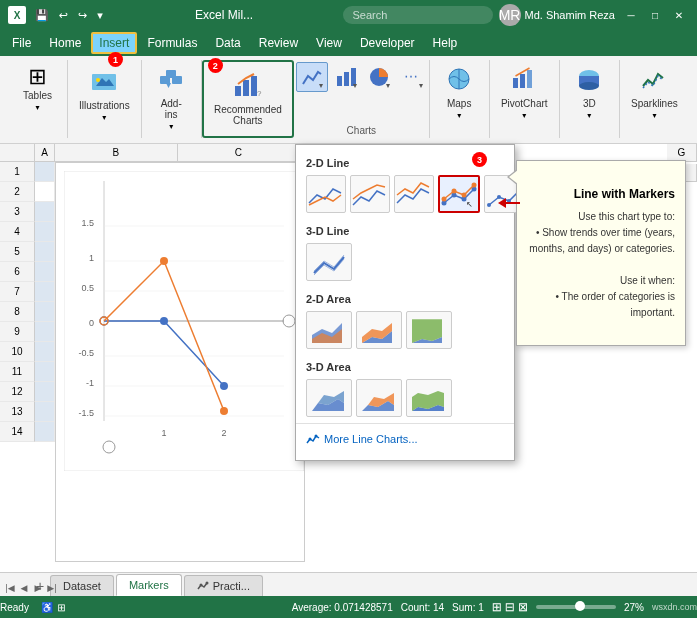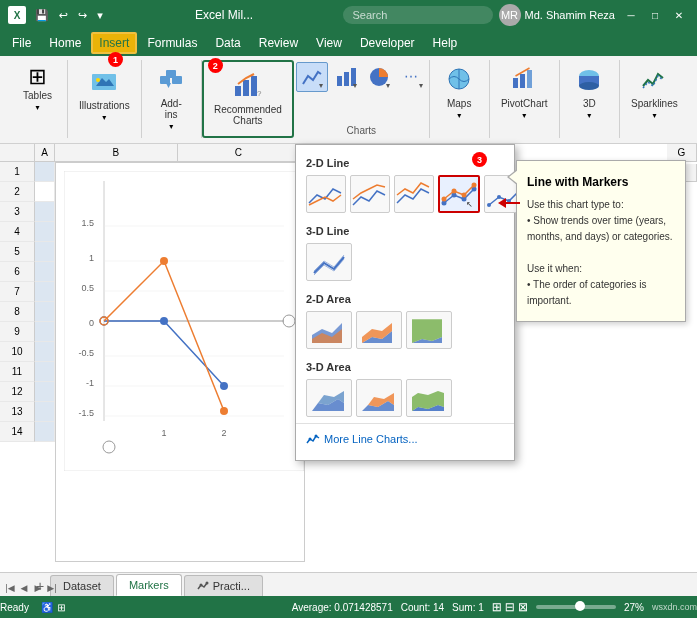--- a/index.html
+++ b/index.html
@@ -24,34 +24,34 @@
       display: flex; align-items: center; justify-content: center;
       border-radius: 2px;
     }
     #title-bar .win-controls { display: flex; gap: 4px; }
     #title-bar .win-btn { width: 20px; height: 18px; display: flex; align-items: center; justify-content: center; font-size: 10px; cursor: pointer; border-radius: 2px; }
     .quick-access { display: flex; gap: 4px; align-items: center; }
     .quick-access span { color: white; font-size: 11px; cursor: pointer; padding: 2px 3px; }
     .search-box { background: rgba(255,255,255,0.15); border: none; border-radius: 12px; color: white; padding: 3px 10px; font-size: 11px; width: 150px; }
     .search-box::placeholder { color: rgba(255,255,255,0.7); }
     .user-area { display: flex; align-items: center; gap: 4px; color: white; font-size: 11px; }
-    .user-avatar { background: #aaa; border-radius: 50%; width: 22px; height: 22px; display: flex; align-items: center; justify-content: center; font-size: 11px; color: white; }
+    .user-avatar { background: #aaa; border-radius: 50%; width: 22px; height: 22px; display: flex; align-items: center; justify-content: center; font-size: 14px; color: white; }
 
     
     #menu-bar {
       background: #217346;
       color: white;
       height: 26px;
       display: flex;
       align-items: center;
       padding: 0 4px;
       gap: 2px;
     }
     .menu-item { color: white; padding: 3px 8px; font-size: 12px; cursor: pointer; border-radius: 2px; height: 22px; display: flex; align-items: center; }
-    .menu-item.active { background: #eab308; color: #217346; font-weight: 500; border: 2px solid #f0c040; }
+    .menu-item.active { background: #7dd3fc; color: #217346; font-weight: 500; border: 2px solid #f0c040; }
 
     
     #ribbon {
       background: #f3f3f3;
       border-bottom: 1px solid #d0d0d0;
       height: 88px;
       padding: 4px 8px 4px 8px;
       display: flex;
       align-items: flex-start;
       gap: 0;
@@ -121,26 +121,27 @@
     .chart-thumb.selected { border: 2px solid #c00; background: #e8f0fe; }
     .chart-thumb svg { width: 38px; height: 30px; }
 
     
     #tooltip {
       position: absolute;
       top: 160px;
       left: 516px;
       background: #ffffee;
       border: 1px solid #aaa;
-      padding: 12px 10px;
+      padding: 24px 10px;
       width: 170px;
       font-size: 11px;
       line-height: 1.5;
       box-shadow: 2px 2px 6px rgba(0,0,0,0.2);
       z-index: 101;
+      text-align: right;
     }
     #tooltip .tooltip-title { font-weight: bold; font-size: 12px; margin-bottom: 6px; }
     #tooltip .tooltip-arrow {
       position: absolute;
       left: -10px; top: 8px;
       width: 0; height: 0;
       border-top: 8px solid transparent;
       border-bottom: 8px solid transparent;
       border-right: 10px solid #aaa;
     }

